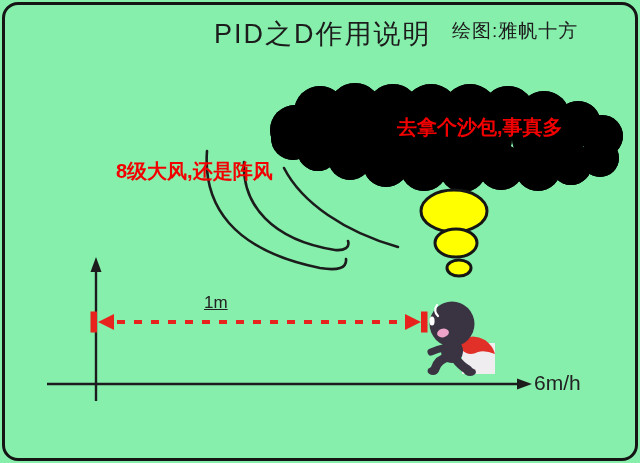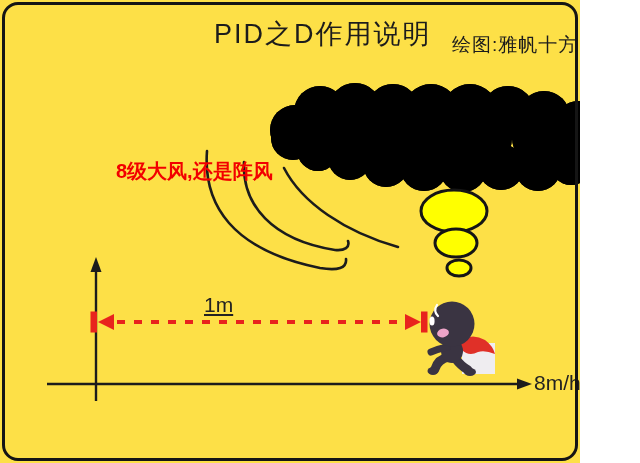--- a/index.html
+++ b/index.html
@@ -1,40 +1,40 @@
 <!DOCTYPE html>
 <html style="--highlight-yellow: #ffff00; --accent-red: #f20000; --arrow-red: #e8231d; --ink: #1a1a1a; --figure-body: #3a3442; --scarf-red: #e03028; --mouth-pink: #eda4c8;"><head>
 <meta charset="utf-8">
 <style>
   html,body{margin:0;padding:0;background:#fff;}
   .stage{
-    position:relative;width:580px;height:463px;background:#fde047;overflow:hidden;
+    position:relative;width:640px;height:463px;background:#86efac;overflow:hidden;
     font-family:"Liberation Sans","DejaVu Sans",sans-serif;color:var(--ink,#1a1a1a);
   }
   .frame{
     position:absolute;left:2px;top:2px;right:2px;bottom:2px;
     border:3px solid #151515;border-radius:16px;pointer-events:none;
   }
   svg.drawing{position:absolute;left:0;top:0;width:640px;height:463px;}
   .bubble{fill:var(--highlight-yellow,#ffff00);stroke:#151515;stroke-width:3;}
   .wind{fill:none;stroke:#1c1c1c;stroke-width:2.6;stroke-linecap:round;}
   .axis{stroke:#1c1c1c;stroke-width:2.4;}
   .axis-head{fill:#1c1c1c;}
   .meas{stroke:var(--arrow-red,#e8231d);}
   .meas-fill{fill:var(--arrow-red,#e8231d);}
   .fig{fill:var(--figure-body,#3a3442);}
   .fig-stroke{stroke:var(--figure-body,#3a3442);fill:none;stroke-linecap:round;}
 
   .txt{position:absolute;white-space:nowrap;line-height:1;}
   .title{left:214px;top:21px;font-size:27px;letter-spacing:2px;color:#1c1c1c;}
-  .credit{left:452px;top:35px;font-size:19px;letter-spacing:1px;color:#1c1c1c;}
+  .credit{left:452px;top:21px;font-size:19px;letter-spacing:1px;color:#1c1c1c;}
   .cloud-text{left:397px;top:117px;font-size:20px;font-weight:bold;color:var(--accent-red,#f20000);}
   .wind-text{left:116px;top:161px;font-size:20px;font-weight:bold;color:var(--accent-red,#f20000);text-align:right;}
   .y-label{left:62px;top:234px;font-size:19px;letter-spacing:4px;color:#222;}
-  .dist-label{left:204px;top:294px;font-size:21px;color:#222;text-decoration:underline;}
+  .dist-label{left:204px;top:294px;font-size:17px;color:#222;text-decoration:underline;}
   .x-label{left:534px;top:372px;font-size:21px;color:#222;}
 </style>
 </head>
 <body>
 
 <div class="stage">
 
   <svg class="drawing" viewBox="0 0 640 463">
     <defs>
       <g id="cloudShape">
@@ -115,18 +115,19 @@
 
       <circle class="fig" cx="452" cy="324" r="22.5"></circle>
       <path d="M 437,305 Q 433,311 438,316" stroke="#fff" stroke-width="2.2" fill="none" stroke-linecap="round"></path>
       <ellipse cx="432" cy="321" rx="2.6" ry="4.6" fill="#fff"></ellipse>
       <ellipse cx="443" cy="333" rx="6" ry="4.3" fill="var(--mouth-pink,#eda4c8)" transform="rotate(-12 443 333)"></ellipse>
     </g>
   </svg>
 
   <div class="txt title">PID之D作用说明</div>
   <div class="txt credit">绘图:雅帆十方</div>
+  <div class="txt cloud-text">去拿个沙包,事真多</div>
   <div class="txt wind-text">8级大风,还是阵风</div>
   <div class="txt dist-label">1m</div>
-  <div class="txt x-label">8m/h</div>
+  <div class="txt x-label">6m/h</div>
 
   <div class="frame"></div>
 </div>
 
 </body></html>

